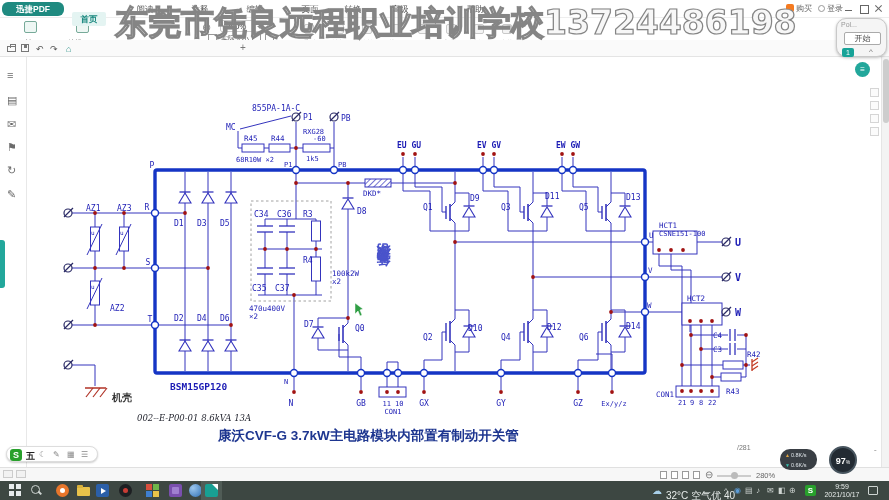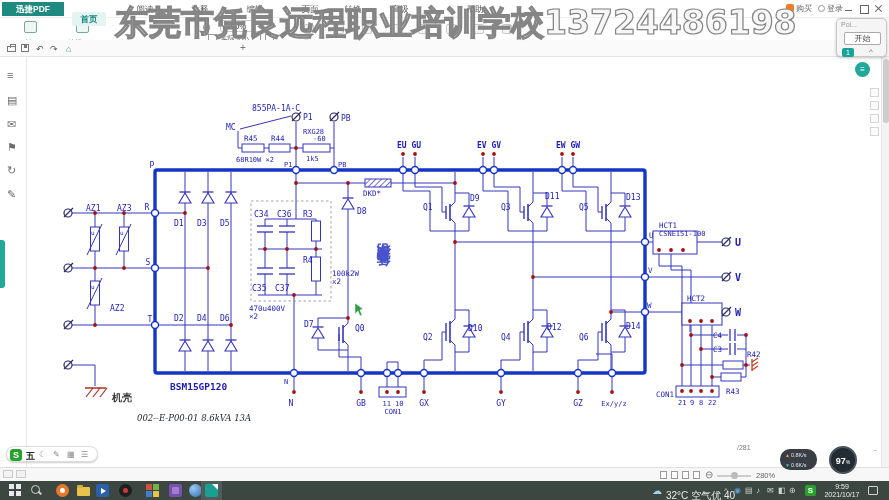--- a/index.html
+++ b/index.html
@@ -2,21 +2,21 @@
 <html><head>
 <meta charset="utf-8">
 <style>
   * { margin:0; padding:0; box-sizing:border-box; }
   html,body { width:889px; height:500px; overflow:hidden; }
   body { font-family:"Liberation Sans", sans-serif; background:#fff; position:relative; }
   .screen { position:absolute; left:0; top:0; width:889px; height:500px; background:#fff; overflow:hidden; }
 
   
   .titlebar { position:absolute; left:0; top:0; width:889px; height:18px; background:#fff; border-bottom:1px solid #eee; z-index:5; }
-  .brand { position:absolute; left:2px; top:2px; width:62px; height:14px; background:#1f8a80; border-radius:0; color:#fff; font-size:8.5px; font-weight:bold; line-height:14px; text-align:center; }
+  .brand { position:absolute; left:2px; top:2px; width:62px; height:14px; background:#1f8a80; border-radius:6px; color:#fff; font-size:8.5px; font-weight:bold; line-height:14px; text-align:center; }
   .menu-tab { position:absolute; top:2px; height:14px; line-height:14px; font-size:8.5px; color:#555; text-align:center; width:34px; }
   .menu-tab.active { background:#e4f4f2; color:#18877e; font-weight:bold; border-radius:2px; }
   .tb-right { position:absolute; right:46px; top:3px; font-size:8px; color:#666; }
   .buy-ic { display:inline-block; width:8px; height:8px; background:#f57a20; border-radius:2px; vertical-align:-1px; margin-right:2px; }
   .login-ic { display:inline-block; width:7px; height:7px; border:1px solid #999; border-radius:50%; vertical-align:-1px; margin:0 2px 0 6px; }
   .win-btns { position:absolute; right:2px; top:4px; width:44px; height:10px; }
   .wb { position:absolute; top:0; width:12px; height:10px; }
   .wb-min { left:0; } .wb-min::after { content:""; position:absolute; left:2px; top:6px; width:7px; height:1px; background:#666; }
   .wb-max { left:15px; } .wb-max::after { content:""; position:absolute; left:2px; top:1px; width:7px; height:7px; border:1px solid #666; }
   .wb-close { left:30px; } .wb-close::before,.wb-close::after { content:""; position:absolute; left:5px; top:0px; width:1px; height:9px; background:#666; }
@@ -97,21 +97,21 @@
   .tk-active { position:absolute; left:201px; top:0; width:21px; height:19px; background:#505c56; }
   .tray-cloud { position:absolute; left:652px; top:4px; font-size:10px; color:#a8cfe8; }
   .tray-weather { position:absolute; left:666px; top:8px; font-size:10px; color:#e7ecea; }
   .tray-caret { position:absolute; left:724px; top:5px; font-size:8px; color:#cfd5d2; }
   .tray-ic { position:absolute; top:5px; font-size:8px; color:#cfd5d2; }
   .tray-sogou { position:absolute; left:805px; top:4px; width:11px; height:11px; background:#28a02c; border-radius:2px; color:#fff; font-size:8px; font-weight:bold; text-align:center; line-height:11px; }
   .tray-time { position:absolute; left:822px; top:2px; width:40px; text-align:center; font-size:7px; color:#e7ecea; line-height:8px; }
   .tray-notif { position:absolute; left:868px; top:5px; width:10px; height:9px; border:1px solid #cfd5d2; border-radius:1px; }
 
   
-  .widget { position:absolute; left:836px; top:18px; width:51px; height:39px; background:#f5f5f5; border:1px solid #c9c9c9; border-radius:5px; box-shadow:0 1px 3px rgba(0,0,0,.25); z-index:21;padding-left:20px; }
+  .widget { position:absolute; left:836px; top:18px; width:51px; height:39px; background:#f5f5f5; border:1px solid #c9c9c9; border-radius:10px; box-shadow:0 1px 3px rgba(0,0,0,.25); z-index:21;padding-left:20px; }
   .widget-title { position:absolute; left:4px; top:2px; font-size:7px; color:#999; }
   .widget-start { position:absolute; left:7px; top:13px; width:37px; height:13px; background:#fff; border:1px solid #aaa; border-radius:2px; font-size:8px; color:#444; text-align:center; line-height:12px; }
   .widget-badge { position:absolute; left:5px; top:29px; width:12px; height:9px; background:#17a398; border-radius:2px; color:#fff; font-size:7px; text-align:center; line-height:9px; }
   .widget-caret { position:absolute; left:32px; top:28px; font-size:8px; color:#777; }
   .float-circle { position:absolute; left:855px; top:62px; width:15px; height:15px; background:#22a79b; border-radius:50%; color:#fff; font-size:8px; text-align:center; line-height:15px; z-index:21; }
   .side-mini { position:absolute; left:870px; width:9px; height:9px; border:1px solid #d5d5d5; background:#fbfbfb; z-index:21; }
   .scrollbar { position:absolute; left:881px; top:57px; width:8px; height:410px; background:#f3f3f3; border-left:1px solid #e5e5e5; z-index:6; }
   .scroll-thumb { position:absolute; left:1px; top:2px; width:6px; height:64px; background:#cdcdcd; border-radius:3px; }
   .speed-bubble { position:absolute; left:780px; top:449px; width:37px; height:21px; background:rgba(42,47,54,.93); border-radius:10px; z-index:22; color:#dfe5ea; font-size:5.5px; line-height:10px; padding:1px 0 0 5px; }
   .spd-up::before { content:"▲"; color:#e0a33f; font-size:5px; margin-right:1px; }
@@ -184,20 +184,21 @@
     <span class="sb-ic" style="top:12px;">≡</span>
     <span class="sb-ic" style="top:37px;">▤</span>
     <span class="sb-ic" style="top:61px;">✉</span>
     <span class="sb-ic" style="top:84px;">⚑</span>
     <span class="sb-ic" style="top:107px;">↻</span>
     <span class="sb-ic" style="top:131px;">✎</span>
   </div>
   <div class="teal-strip"></div>
 
   <div class="docarea"></div>
+  <div class="caption">康沃CVF-G 3.7kW主电路模块内部置有制动开关管</div>
   <div class="pageind">/281</div>
 
   <svg id="schematic" viewBox="0 0 889 500" xmlns="http://www.w3.org/2000/svg">
     <defs>
       <pattern id="hatch" width="4" height="4" patternTransform="rotate(45)" patternUnits="userSpaceOnUse">
         <line x1="0" y1="0" x2="0" y2="4" stroke="#3434bd" stroke-width="1.4"></line>
       </pattern>
     </defs>
   <path d="M238 131 L238 148 L242 148" stroke="#3434bd" stroke-width="1" fill="none"></path>
       <path d="M240 129 L291 116" stroke="#3434bd" stroke-width="1" fill="none"></path>

